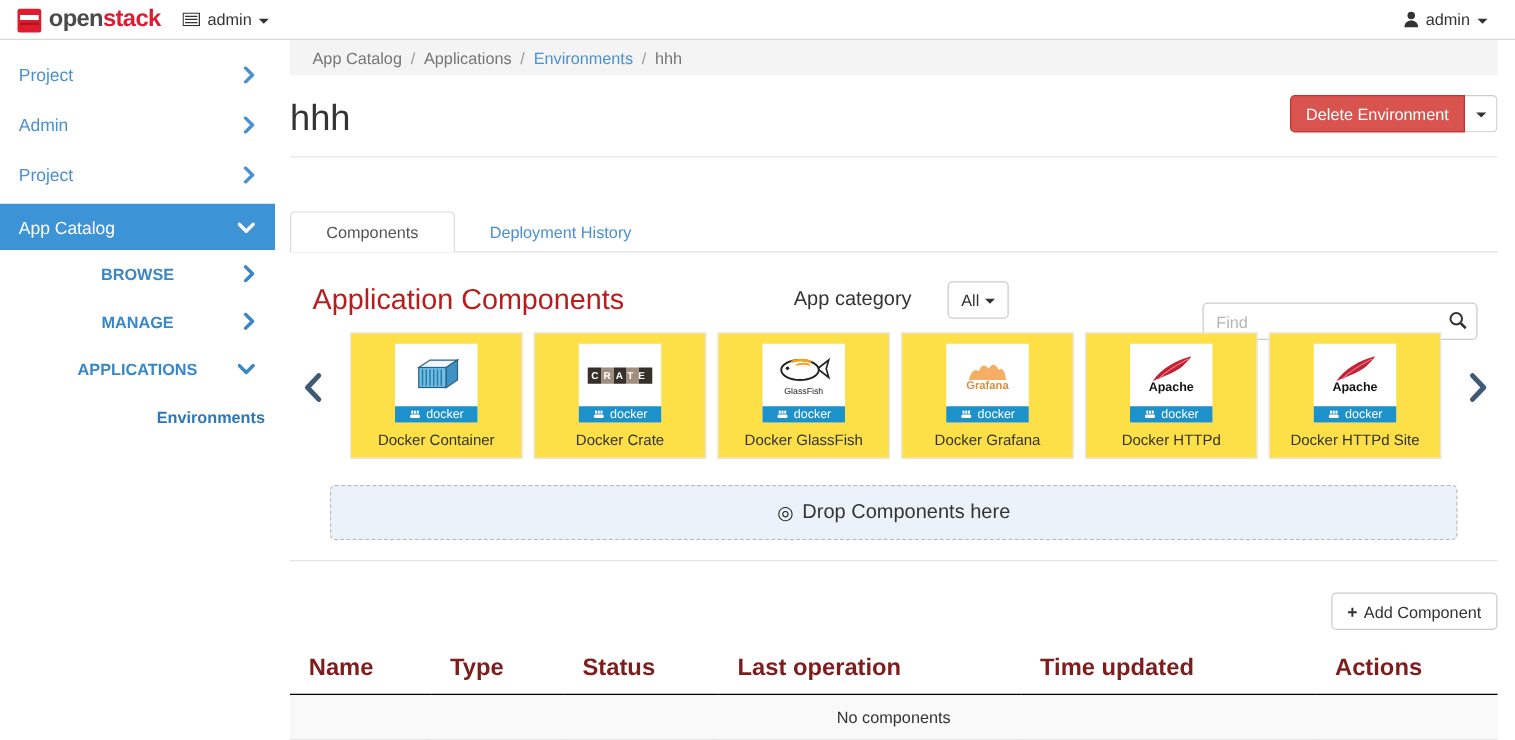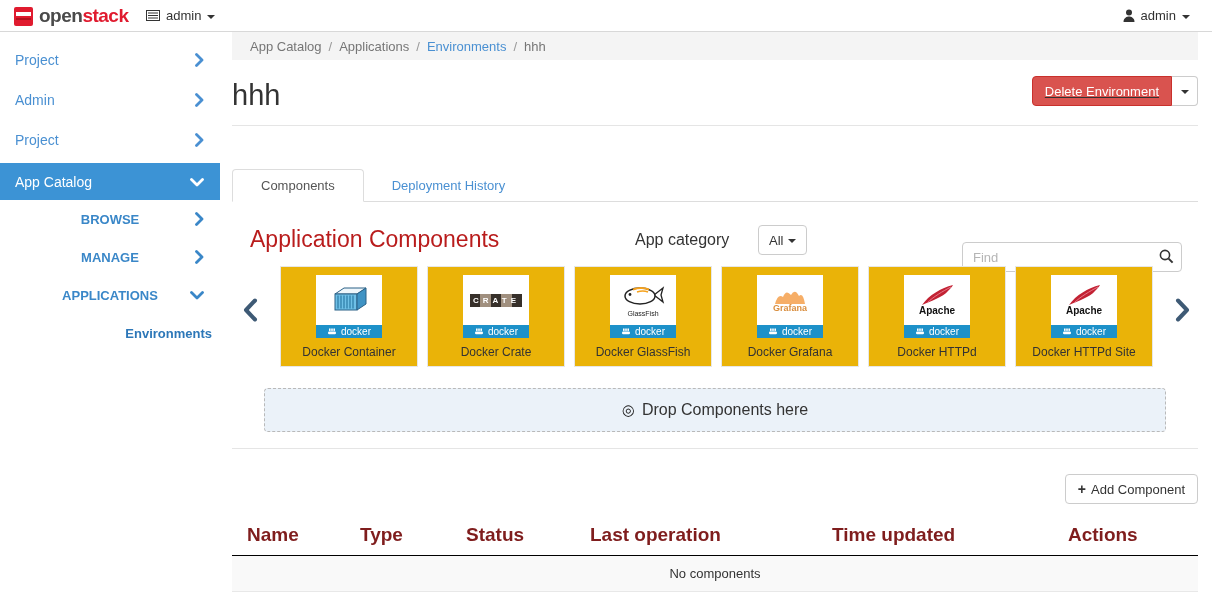--- a/index.html
+++ b/index.html
@@ -37,21 +37,21 @@
 
   
   .main { position:absolute; left:232px; top:32px; width:966px; }
   .breadcrumb { height:28px; background:#f4f4f4; display:flex; align-items:center;
                 padding-left:18px; font-size:13px; color:#767676; gap:7px; }
   .breadcrumb .crumb-link { color:#4a90d2; cursor:pointer; }
   .bc-sep { color:#999; }
 
   .title-row { position:relative; margin-top:19px; height:34px; }
   .page-title { font-size:29px; font-weight:400; color:#333; line-height:32px; }
-  .btn-group { position:absolute; right:0; top:-3px; display:flex;text-decoration:underline; }
+  .btn-group { position:absolute; right:0; top:-3px; display:flex; }
   .btn-danger { height:30px; background:#d9534f; border:1px solid #c9302c; color:#fff;
                 font-size:13px; padding:0 12px; border-radius:4px 0 0 4px; cursor:pointer;
                 font-family:"Liberation Sans", sans-serif; }
   .btn-caret { height:30px; width:26px; background:#fff; border:1px solid #ccc; border-left:none;
                border-radius:0 4px 4px 0; display:flex; align-items:center; justify-content:center; cursor:pointer; }
   .hr { border-top:1px solid #e5e5e5; margin-top:12px; }
 
   .tabs { margin-top:43px; border-bottom:1px solid #ddd; display:flex; height:33px; padding-left:0; }
   .tab { font-size:13px; padding:0 28px; display:flex; align-items:center; cursor:pointer; }
   .tab.active { background:#fff; border:1px solid #ddd; border-bottom:1px solid #fff;
@@ -67,21 +67,21 @@
   .find-wrap { position:absolute; right:16px; top:18px; width:220px; height:30px; }
   .find-input { width:100%; height:100%; border:1px solid #ccc; border-radius:4px; padding:0 28px 0 10px;
                 font-size:13px; color:#333; font-family:"Liberation Sans", sans-serif; outline:none; }
   .find-input::placeholder { color:#b5b5b5; }
   .find-icon { position:absolute; right:8px; top:7px; }
 
   .carousel { position:relative; margin-top:8px; height:105px; }
   .car-arrow { position:absolute; top:32px; cursor:pointer; color:#3e5a75; }
   .car-left { left:10px; } .car-right { left:943px; }
   .cards { position:absolute; left:48px; top:0; display:flex; }
-  .card { width:138px; height:101px; background:#eab308; border:1px solid #e7e7e7; margin-right:9px;
+  .card { width:138px; height:101px; background:#fde047; border:1px solid #e7e7e7; margin-right:9px;
           padding-top:8px; text-align:center; cursor:grab; }
   .card-icon { width:66px; margin:0 auto; background:#fff; }
   .card-art { height:50px; display:flex; flex-direction:column; align-items:center; justify-content:center; }
   .docker-badge { height:13px; background:#1d91c9; color:#fff; font-size:10px; display:flex;
                   align-items:center; justify-content:center; gap:3px; }
   .card-label { margin-top:7px; font-size:12px; color:#333; }
 
   .crate-blocks { width:52px; height:13px; color:#fff; font-size:8px; font-weight:bold; letter-spacing:4px;
                   line-height:13px; padding-left:3px; text-align:left;
                   background:repeating-linear-gradient(90deg,#37302a 0 10.4px,#a08f7e 10.4px 20.8px); }

